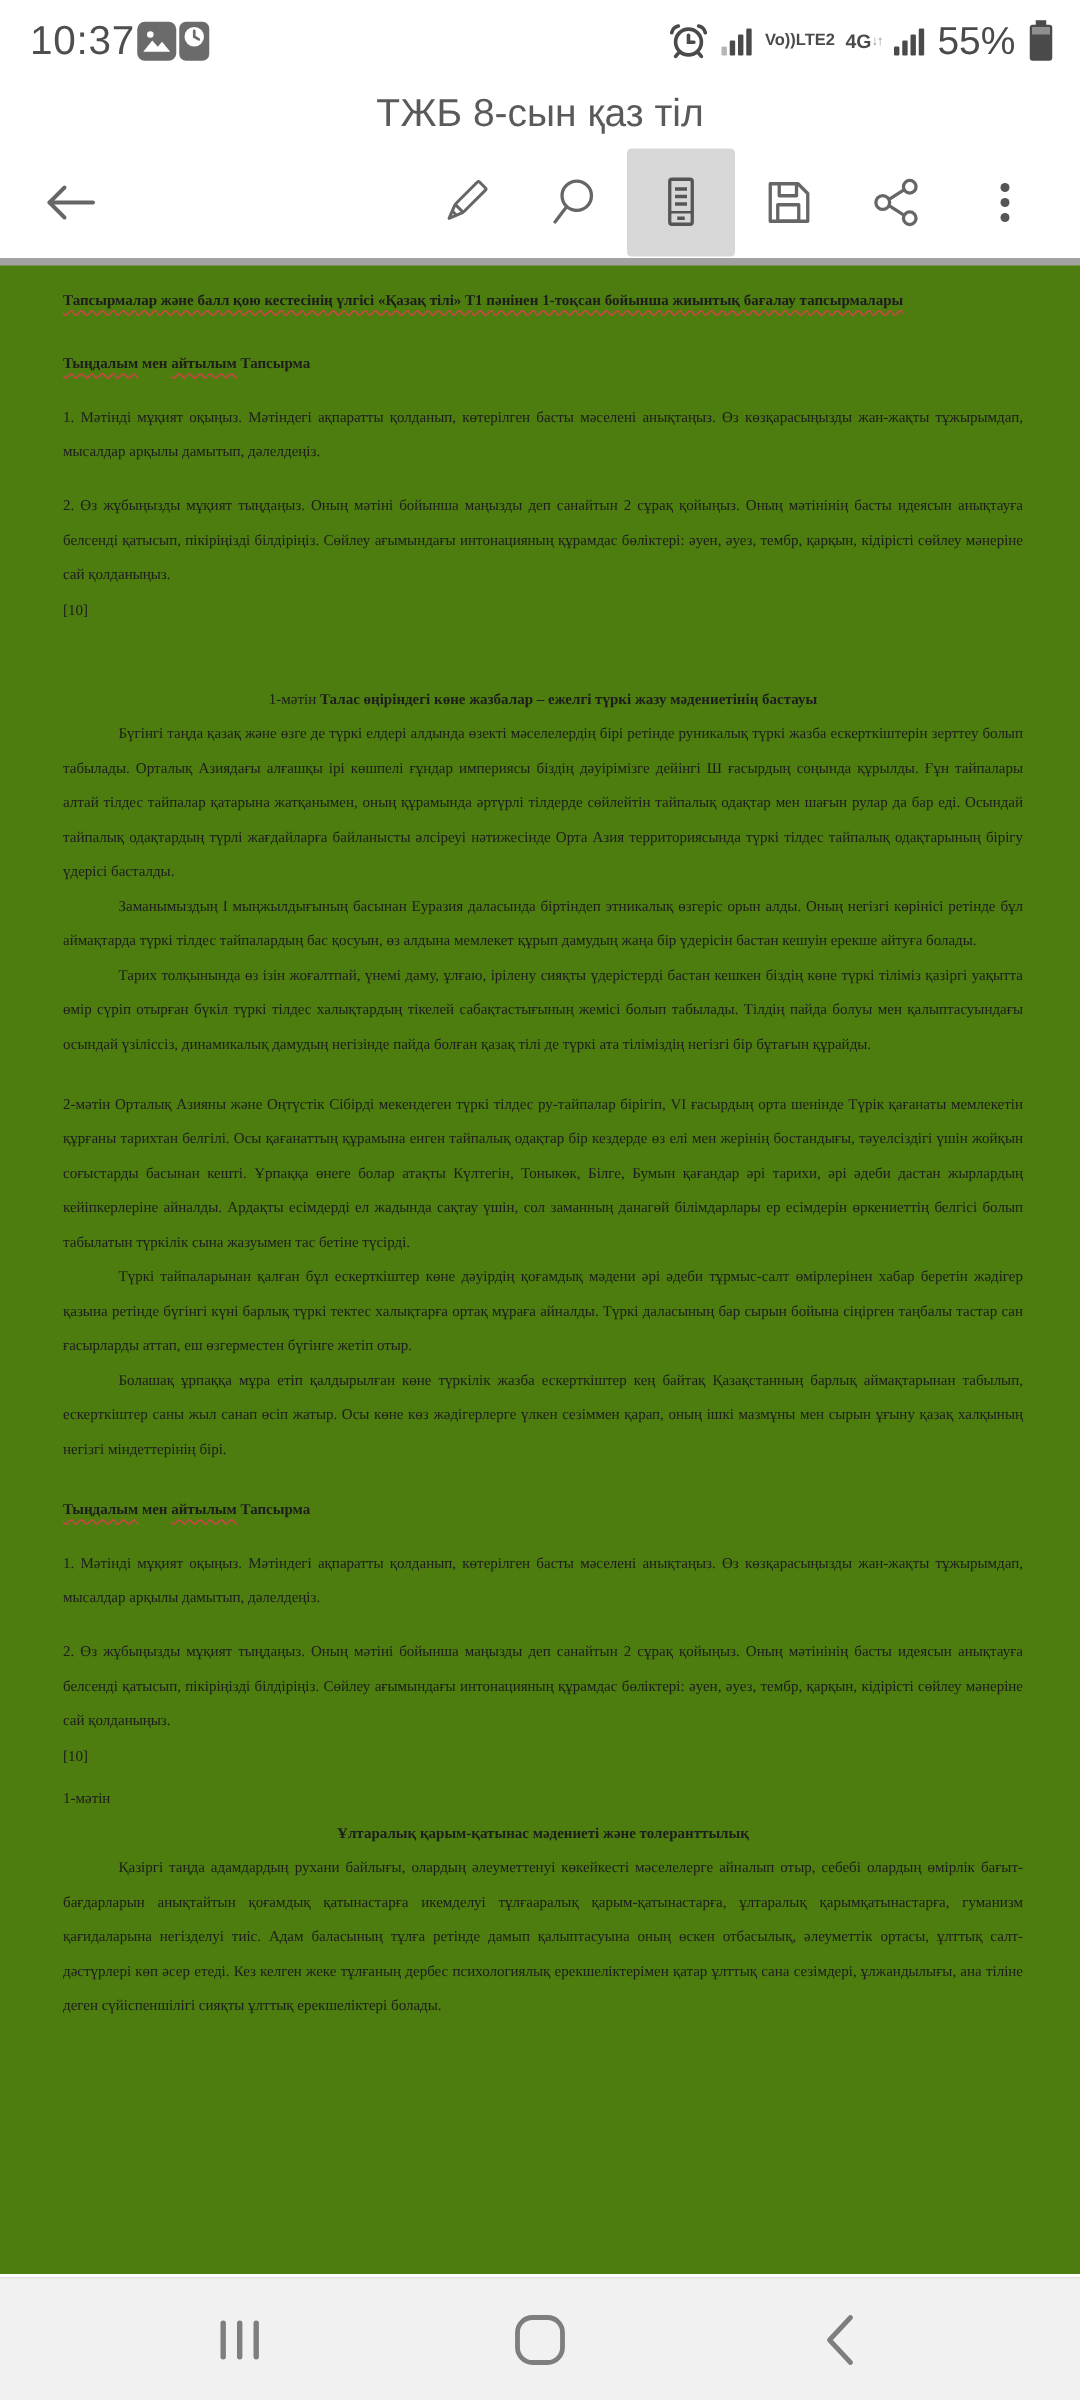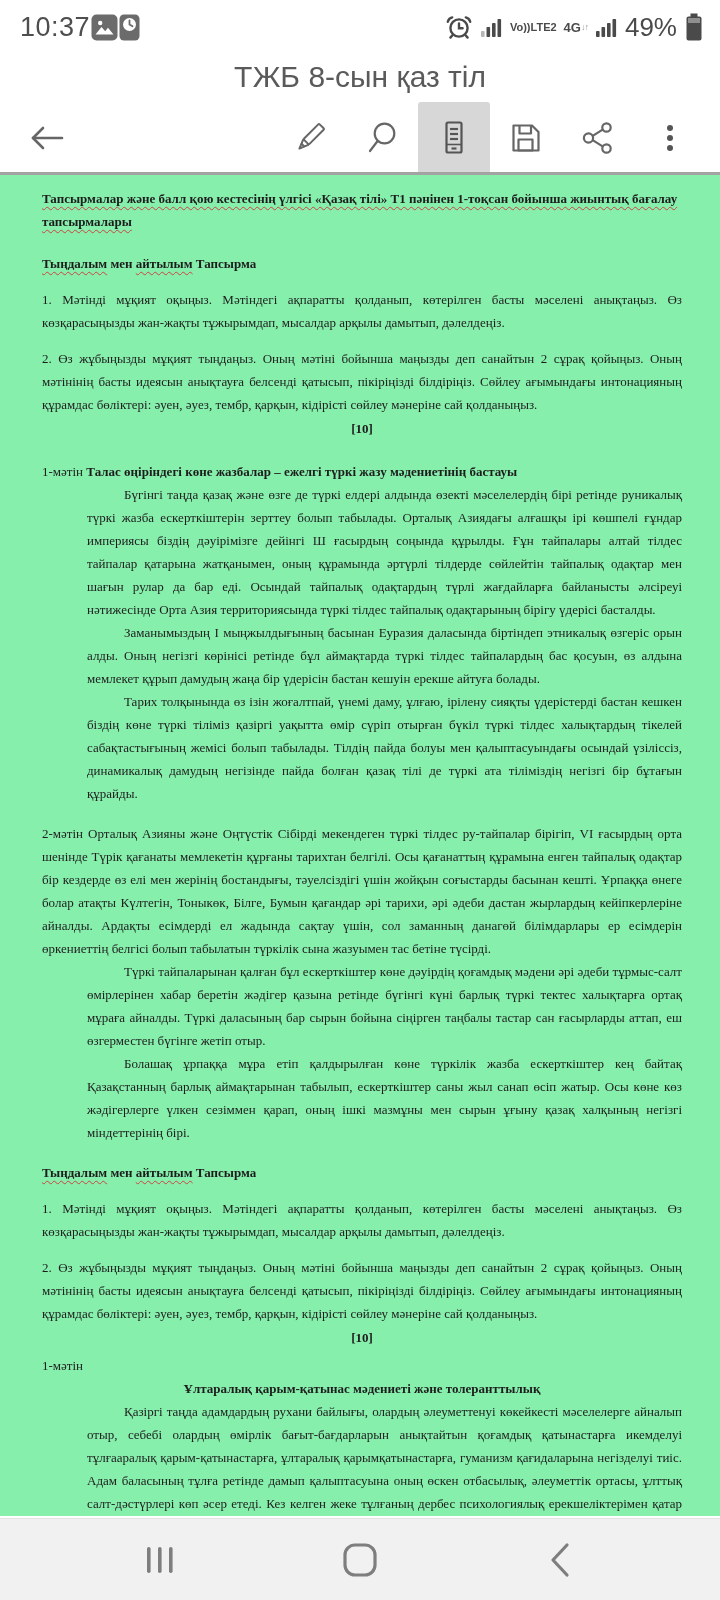--- a/index.html
+++ b/index.html
@@ -16,48 +16,48 @@
   .sb-time { font-size:27px; color:#4e4e4e; letter-spacing:.5px; }
   .notif-icon { display:inline-flex; }
   .sb-pct { font-size:26px; color:#4a4a4a; }
   .volte { display:flex; flex-direction:row; line-height:11px; font-size:11px;
            color:#4a4a4a; font-weight:bold; text-align:left; }
   .netg { display:flex; flex-direction:row; align-items:center; line-height:11px; }
   .netg .g { font-size:13px; font-weight:bold; color:#4a4a4a; }
   .netg .arr { font-size:9px; color:#9a9a9a; letter-spacing:-1px; }
 
   
-  .app-title { text-align:center; font-size:30px; color:#5a5a5a; padding:10px 0 6px 0; }
+  .app-title { text-align:center; font-size:26px; color:#5a5a5a; padding:10px 0 6px 0; }
   .toolbar { height:76px; display:flex; align-items:center; padding:0 14px 0 16px; }
   .tb-back { width:62px; height:62px; display:flex; align-items:center;
              justify-content:center; margin-right:auto; }
   .tb-group { display:flex; align-items:center; }
   .tool { width:72px; height:72px; display:flex; align-items:center; justify-content:center; }
   .tool.active { background:#d7d7d7; border-radius:3px; }
   .tool svg, .tb-back svg { display:block; }
 
   
   .document { position:absolute; top:172px; bottom:84px; left:0; right:0;
-              background:#86efac; border-top:3px solid #a3a3a3; overflow:hidden;
+              background:#4d7c0f; border-top:5px solid #a3a3a3; overflow:hidden;
               padding:12px 38px 0 42px;
-              font-family:"Liberation Serif", serif; font-size:13px; line-height:23px;
+              font-family:"Liberation Serif", serif; font-size:10px; line-height:23px;
               color:#1d1d1d; text-align:justify; }
   .doc-heading { font-weight:bold; text-align:left; margin-bottom:19px;
                  text-decoration-line:underline; text-decoration-style:wavy;
                  text-decoration-color:#c44; text-decoration-thickness:1px;
                  text-underline-offset:3px; }
   .sub-heading { font-weight:bold; text-align:left; }
   .sq { text-decoration-line:underline; text-decoration-style:wavy;
         text-decoration-color:#c44; text-decoration-thickness:1px;
         text-underline-offset:3px; }
   .doc-item { margin-top:13px; }
-  .score { text-align:center; margin:1px 0 0 0;font-weight:bold; }
+  .score { text-align:left; margin:1px 0 0 0; }
   .block-gap { margin-top:17px; }
-  .p-ind { text-indent:37px;margin-left:45px; }
-  .text-title-line { text-align:left; margin-top:20px; }
+  .p-ind { text-indent:37px; }
+  .text-title-line { text-align:center; margin-top:36px; }
   .center-title { text-align:center; font-weight:bold; }
   .label-line { text-align:left; margin-top:5px; }
 
   
   .nav-bar { position:absolute; left:0; bottom:0; width:720px; height:82px;
              background:#f1f1f1; border-top:1px solid #e3e3e3;
              display:flex; align-items:center; justify-content:space-between;
              padding:0 128px; }
   .nav-btn { width:64px; height:64px; display:flex; align-items:center; justify-content:center; }
 </style>
@@ -112,21 +112,21 @@
         <span class="arr">↓↑</span>
       </span>
       <span class="notif-icon">
         <svg width="23" height="24" viewBox="0 0 23 24">
           <rect x="1" y="16" width="3.6" height="6" rx="0.8" fill="#4a4a4a"></rect>
           <rect x="6.5" y="12" width="3.6" height="10" rx="0.8" fill="#4a4a4a"></rect>
           <rect x="12" y="8" width="3.6" height="14" rx="0.8" fill="#4a4a4a"></rect>
           <rect x="17.5" y="4" width="3.6" height="18" rx="0.8" fill="#4a4a4a"></rect>
         </svg>
       </span>
-      <span class="sb-pct">49%</span>
+      <span class="sb-pct">55%</span>
       <span class="notif-icon">
         <svg width="20" height="30" viewBox="0 0 20 30">
           <rect x="6.5" y="1.5" width="7" height="3.5" fill="#4a4a4a"></rect>
           <rect x="2.5" y="4.5" width="15" height="24" rx="2" fill="#4a4a4a"></rect>
           <rect x="4" y="6" width="12" height="5" fill="#8f8f8f"></rect>
         </svg>
       </span>
     </div>
   </div>
 

